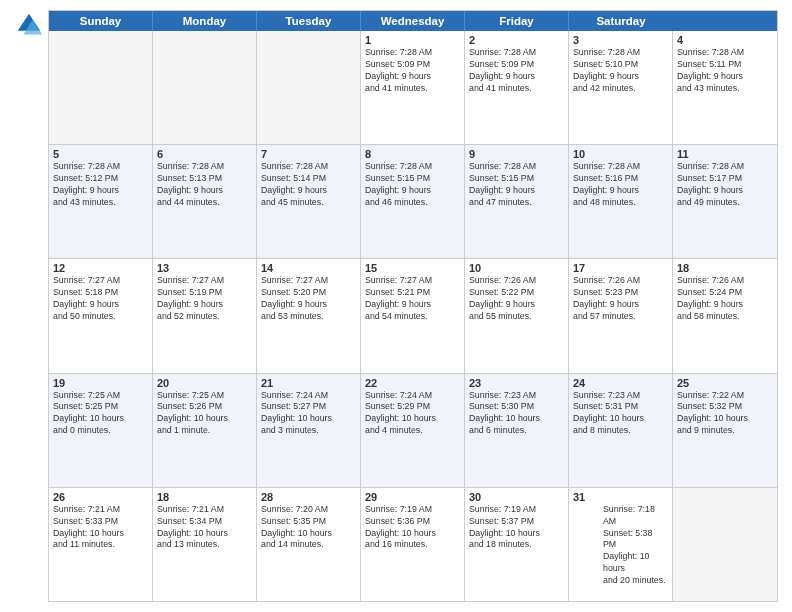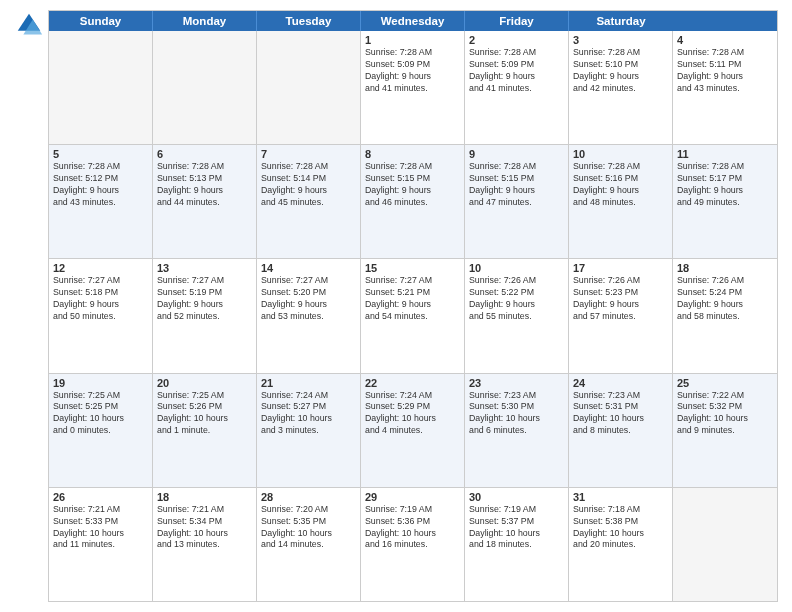--- a/index.html
+++ b/index.html
@@ -359,21 +359,21 @@
           </div>
           <div class="cal-cell">
             <span class="day-num">30</span>
             <div class="cell-text" style="white-space: pre-line;">Sunrise: 7:19 AM
 Sunset: 5:37 PM
 Daylight: 10 hours
 and 18 minutes.</div>
           </div>
           <div class="cal-cell">
             <span class="day-num">31</span>
-            <div class="cell-text" style="white-space: pre-line;">Sunrise: 7:18 AM
+            <div class="cell-text" style="white-space: pre-line; margin-left: 30px;">Sunrise: 7:18 AM
 Sunset: 5:38 PM
 Daylight: 10 hours
 and 20 minutes.</div>
           </div>
           <div class="cal-cell empty"></div>
         </div>
       </div>
   </div>
 </div>
 

